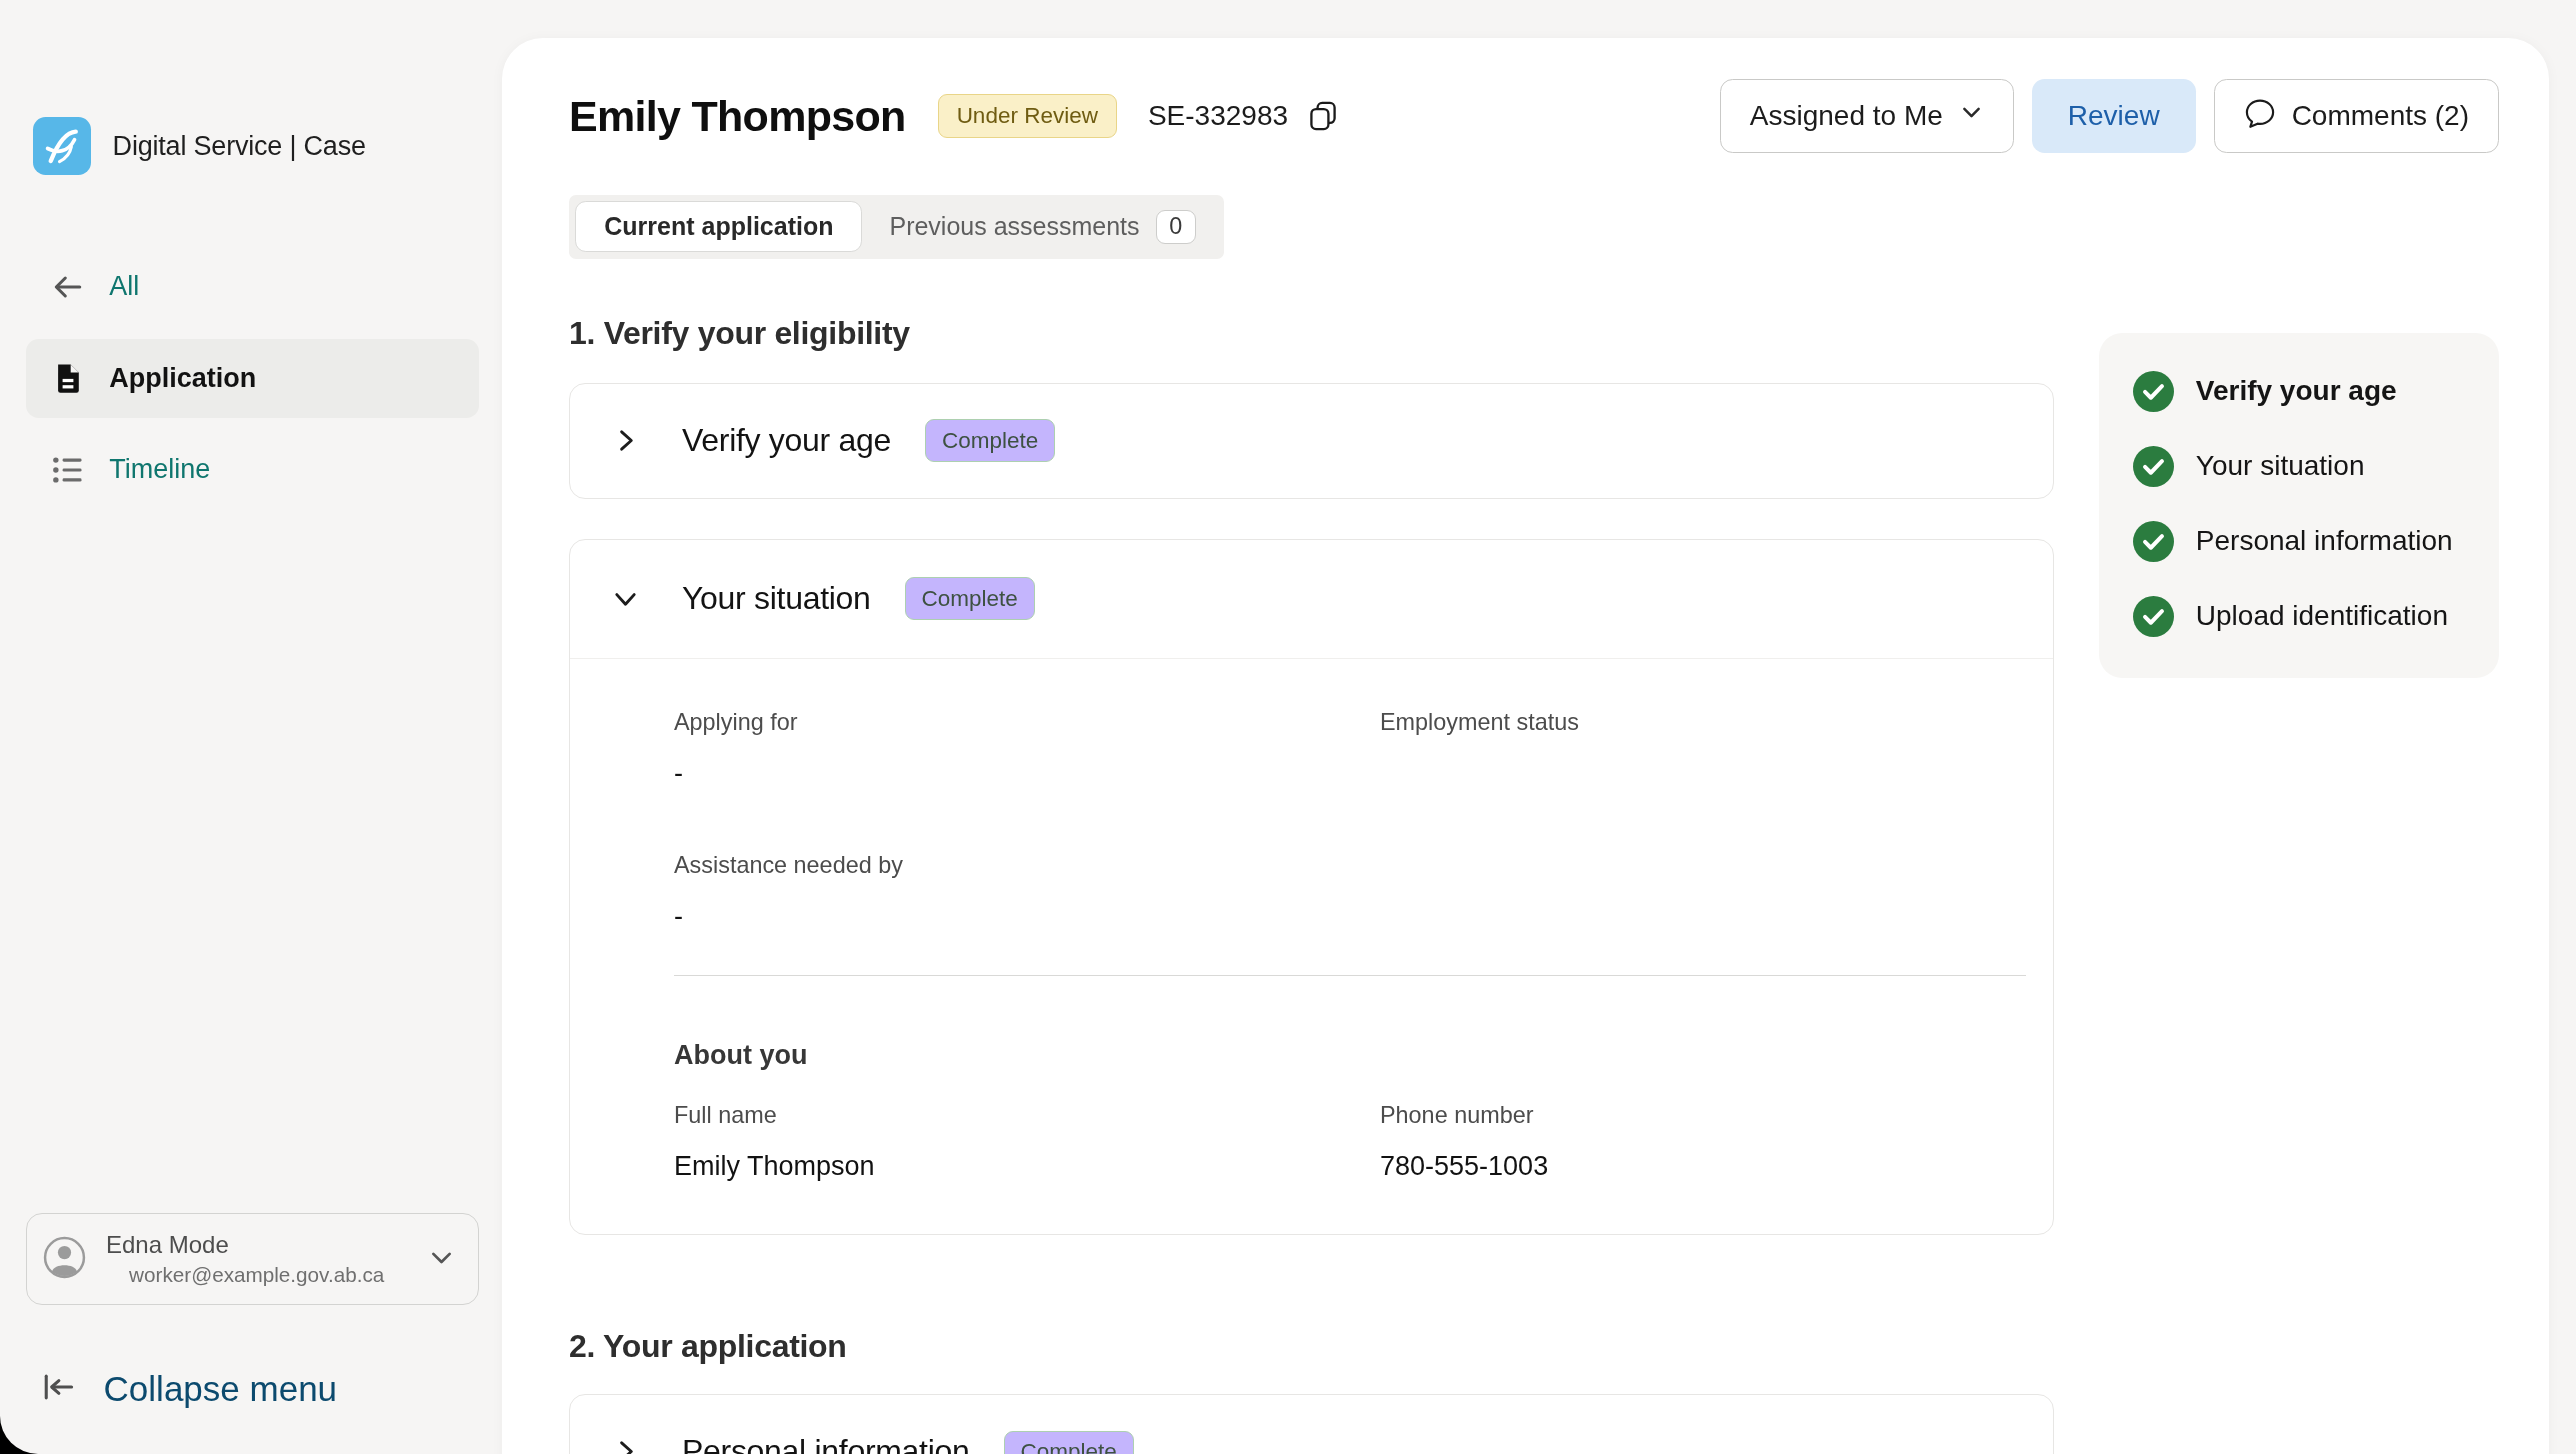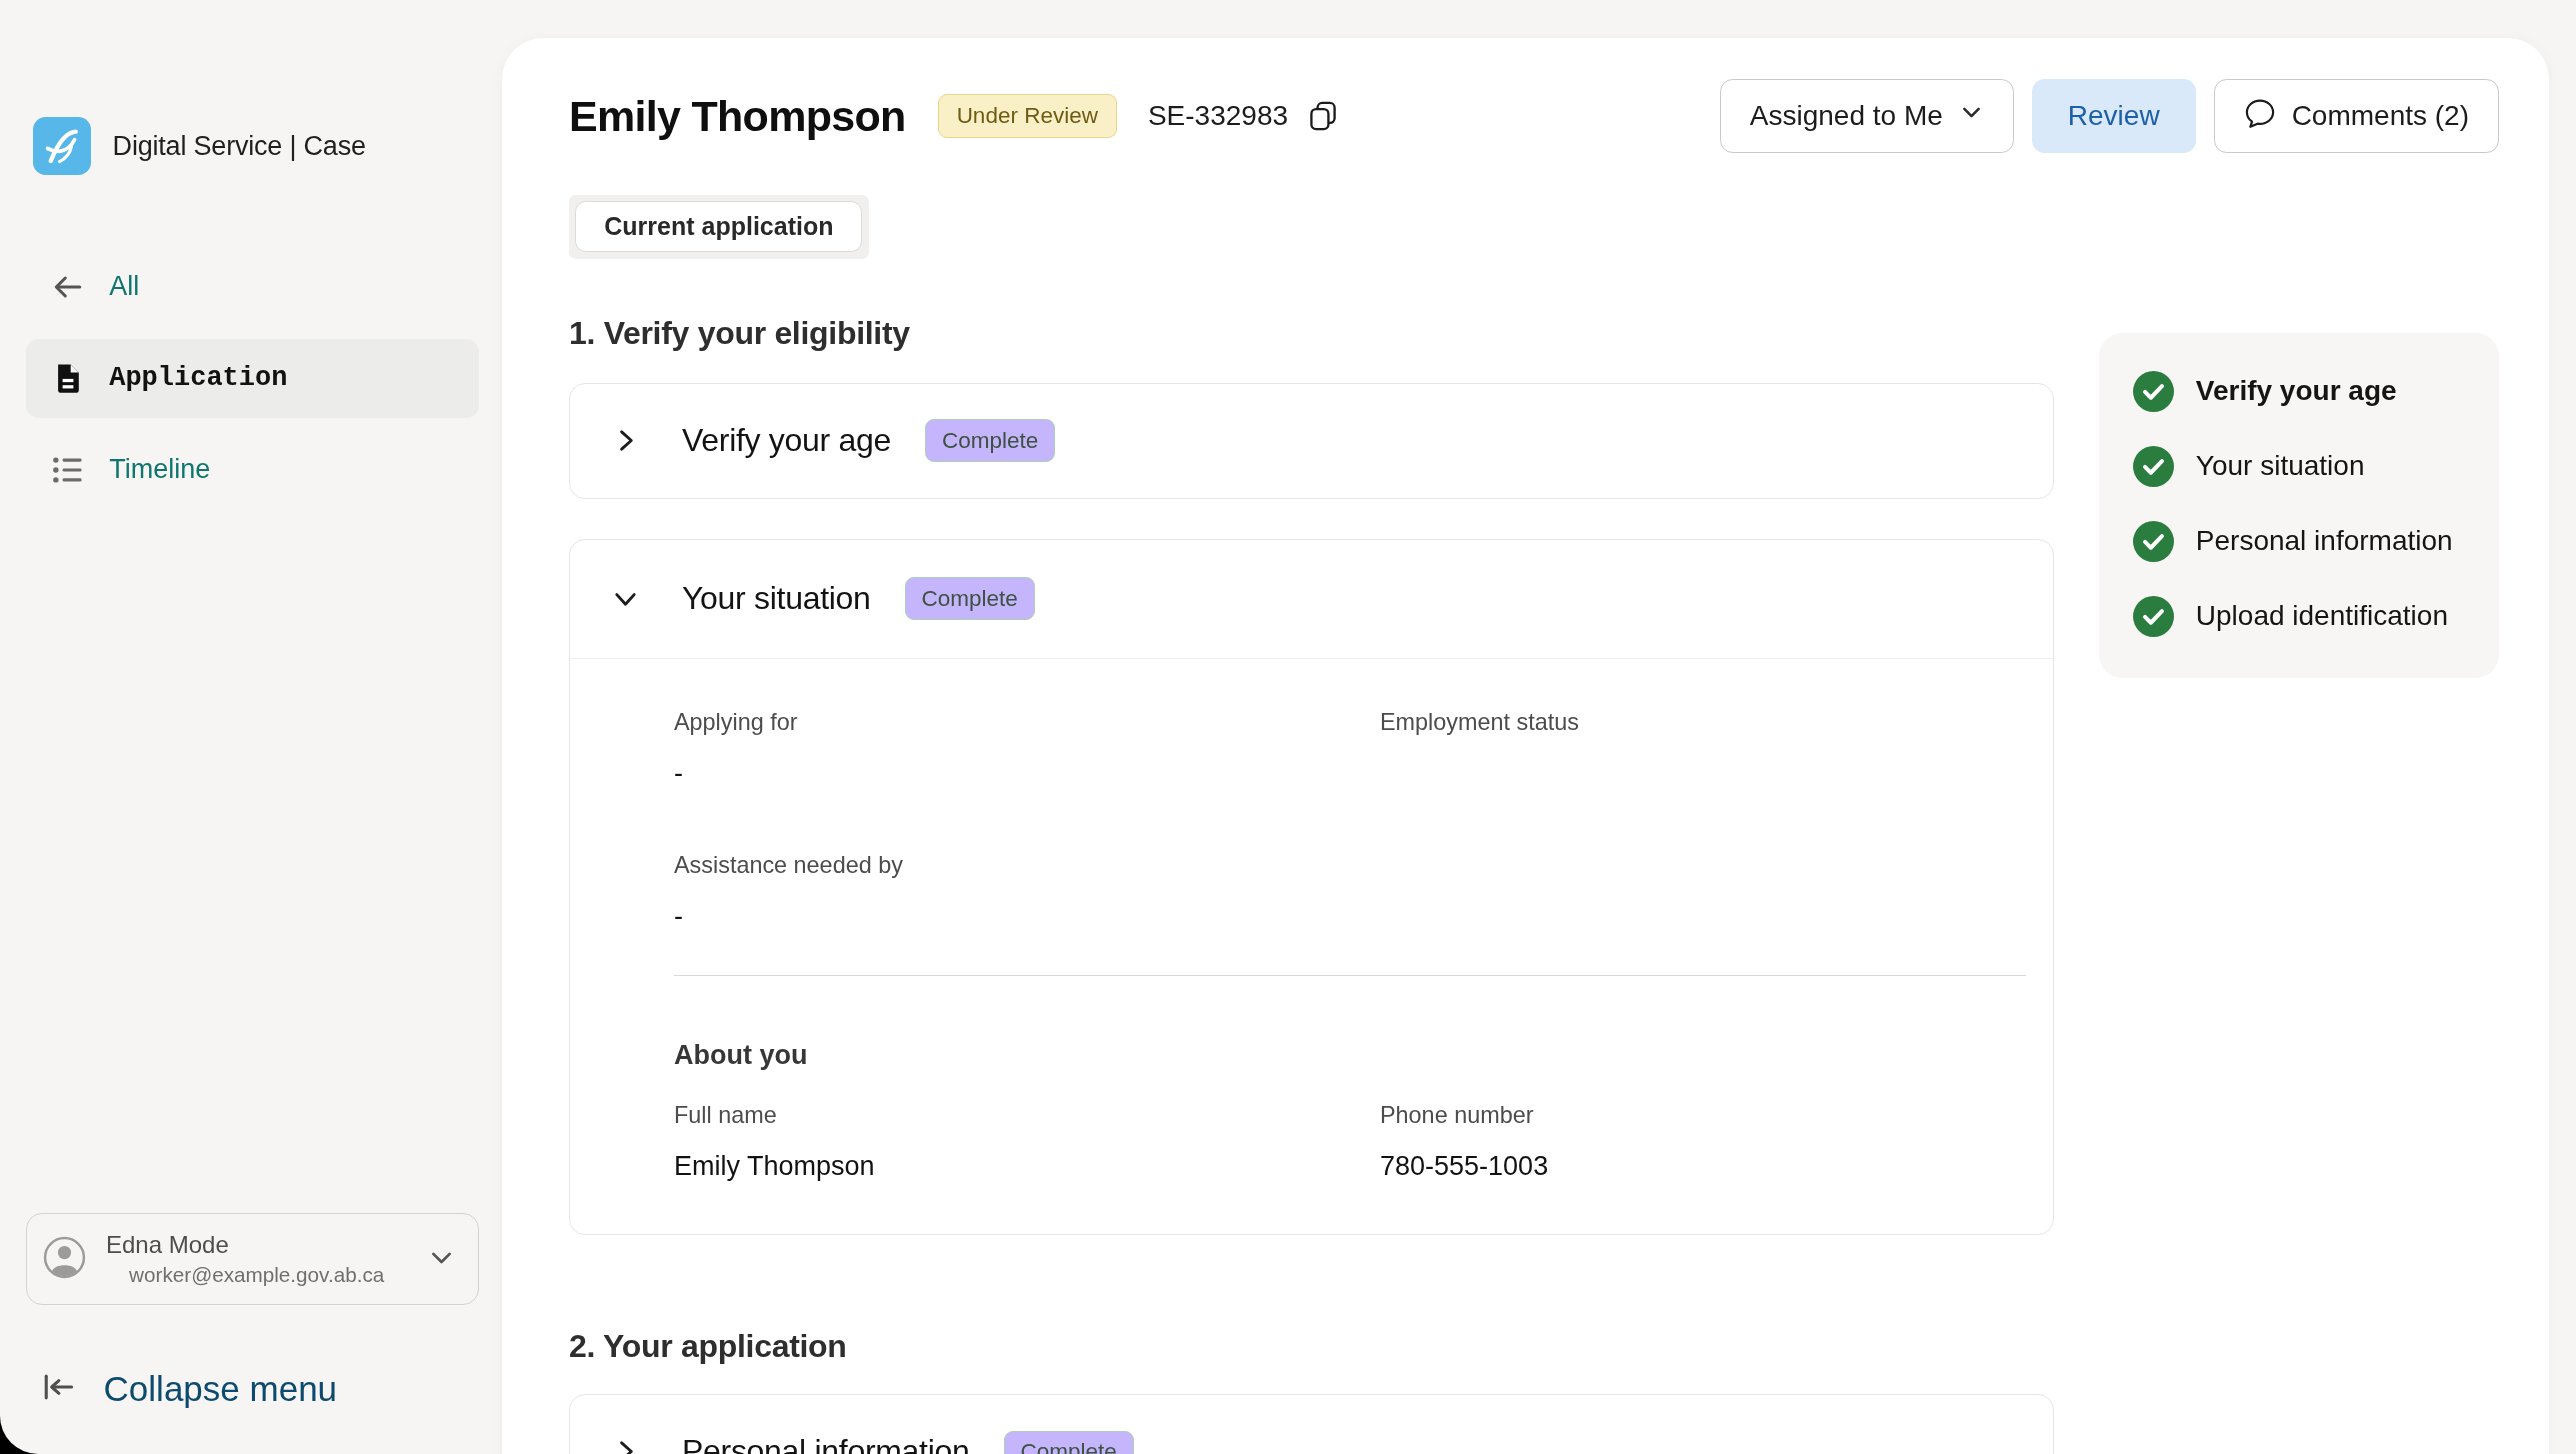--- a/index.html
+++ b/index.html
@@ -15,21 +15,21 @@
   .logo { width:58px; height:58px; border-radius:12.6px; background:#57B7E8;
           display:flex; align-items:center; justify-content:center; }
   .brand-text { font-size:27px; color:#1f1f1f; letter-spacing:-0.2px; }
 
   .nav { margin-top:72px; display:flex; flex-direction:column; gap:12.6px; }
   .nav-item { margin-left:26px; width:453px; height:79px; border-radius:12.6px;
               display:flex; align-items:center; padding-left:21.6px; gap:21.6px; cursor:pointer; }
   .nav-item .nav-icon { width:40px; height:40px; display:flex; align-items:center; justify-content:center; }
   .nav-item .nav-label { font-size:27px; color:#0f766e; }
   .nav-item.active { background:#ECECEA; }
-  .nav-item.active .nav-label { color:#121212; font-weight:bold;font-family:Liberation Mono, monospace; }
+  .nav-item.active .nav-label { color:#121212; font-weight:bold; }
 
   .sidebar-bottom { position:absolute; left:26px; bottom:34px; width:453px; }
   .user-card { width:453px; height:92px; border:1.8px solid #D3D3D1; border-radius:16px;
                display:flex; align-items:center; padding:0 21.6px 0 16px; gap:20px; background:transparent; }
   .user-texts { display:flex; flex-direction:column; gap:3.6px; flex:1; min-width:0; }
   .user-name { font-size:24px; color:#4d4d4d; }
   .user-email { font-size:20.7px; color:#6f6f6f;text-align:center; }
   .collapse-row { margin-top:52px; display:flex; align-items:center; gap:27px; padding-left:12.6px; height:63px; cursor:pointer; }
   .collapse-label { font-size:35px; color:#0c4a6e; }
 
@@ -216,20 +216,24 @@
           </span>
           <span>Comments (2)</span>
         </button>
       </div>
     </div>
 
     <div class="tab-bar">
       <div class="tab active">
         <span>Current application</span>
       </div>
+      <div class="tab inactive">
+        <span>Previous assessments</span>
+        <span class="count-badge">0</span>
+      </div>
     </div>
 
     <div class="content-row">
 
       <div class="left-col">
         <h2 class="section-title">1. Verify your eligibility</h2>
 
         <div class="acc-card first">
           <div class="acc-header">
             <span class="acc-chevron">

